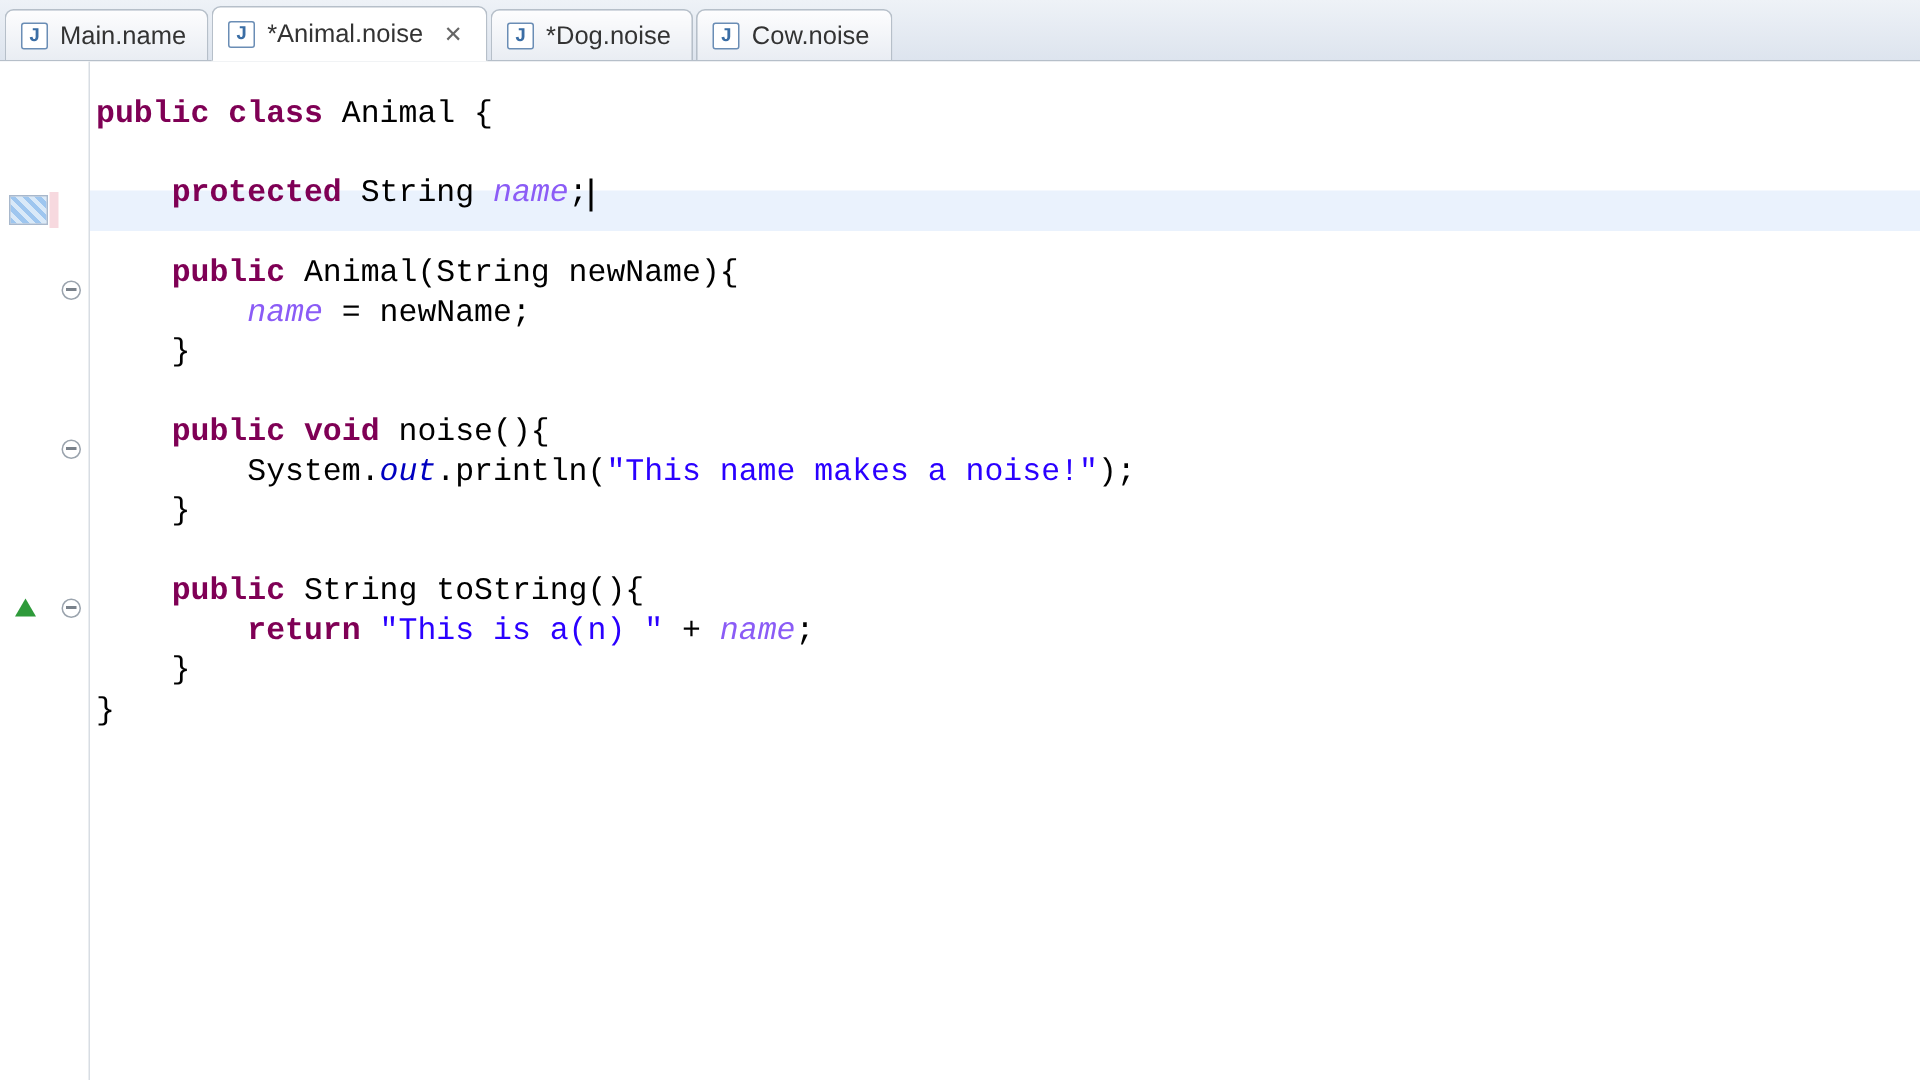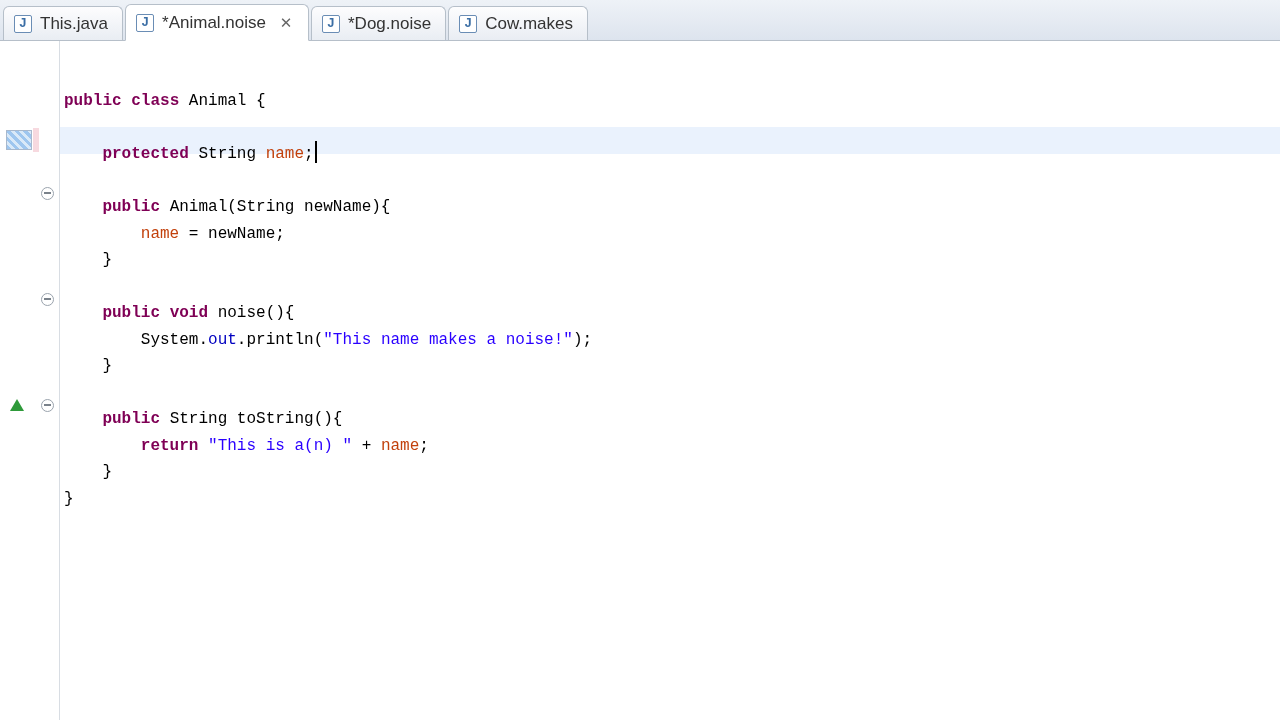--- a/index.html
+++ b/index.html
@@ -72,39 +72,39 @@
     position: relative;
   }
   .codewrap {
     flex: 1;
     position: relative;
   }
   .code {
     position: absolute;
     left: 0; right: 0; top: 0;
     font-family: "Consolas", "Courier New", monospace;
-    font-size: 16px;
+    font-size: 21px;
     line-height: 26.5px;
     color: #000;
-    padding-top: 47px;
+    padding-top: 23px;
     white-space: pre;
     padding-left: 4px;
   }
   .hl-line {
     position: absolute;
     left: 0; right: 0;
     height: 26.5px;
     background: #eaf2fd;
     z-index: 0;
   }
   .code span { position: relative; z-index: 1; }
   .kw { color: #7f0055; font-weight: bold; }
   .str { color: #2a00ff; }
-  .field-it { color: #0000c0;}
-  .field { color: #c2410c; }
+  .field-it { font-style: italic; color: #0000c0;}
+  .field { color: #8b5cf6; font-style: italic; }
   .plain { color: #000; }
   .cursor {
     display: inline-block;
     width: 2px; height: 22px;
     background: #000;
     vertical-align: text-bottom;
     margin-left: 1px;
   }
 
   
@@ -148,34 +148,34 @@
     border-right: 7px solid transparent;
     border-bottom: 12px solid #2e9a3a;
   }
 </style>
 </head>
 <body>
 
 <div class="tabbar" id="tabbar">
     <div class="tab">
       <span class="jicon">J</span>
-      <span>This.java</span>
+      <span>Main.name</span>
     </div>
     <div class="tab active">
       <span class="jicon">J</span>
       <span>*Animal.noise</span>
       <span class="closex">✕</span>
     </div>
     <div class="tab">
       <span class="jicon">J</span>
       <span>*Dog.noise</span>
     </div>
     <div class="tab">
       <span class="jicon">J</span>
-      <span>Cow.makes</span>
+      <span>Cow.noise</span>
     </div>
   </div>
 
 <div class="editor">
   <div class="gutter" id="gutter">
       <div class="gmark" style="top: 86px;">
         <div class="change-marker"></div>
         <div class="pinkbar"></div>
       </div>
       <div class="gmark" style="top: 139px;">

